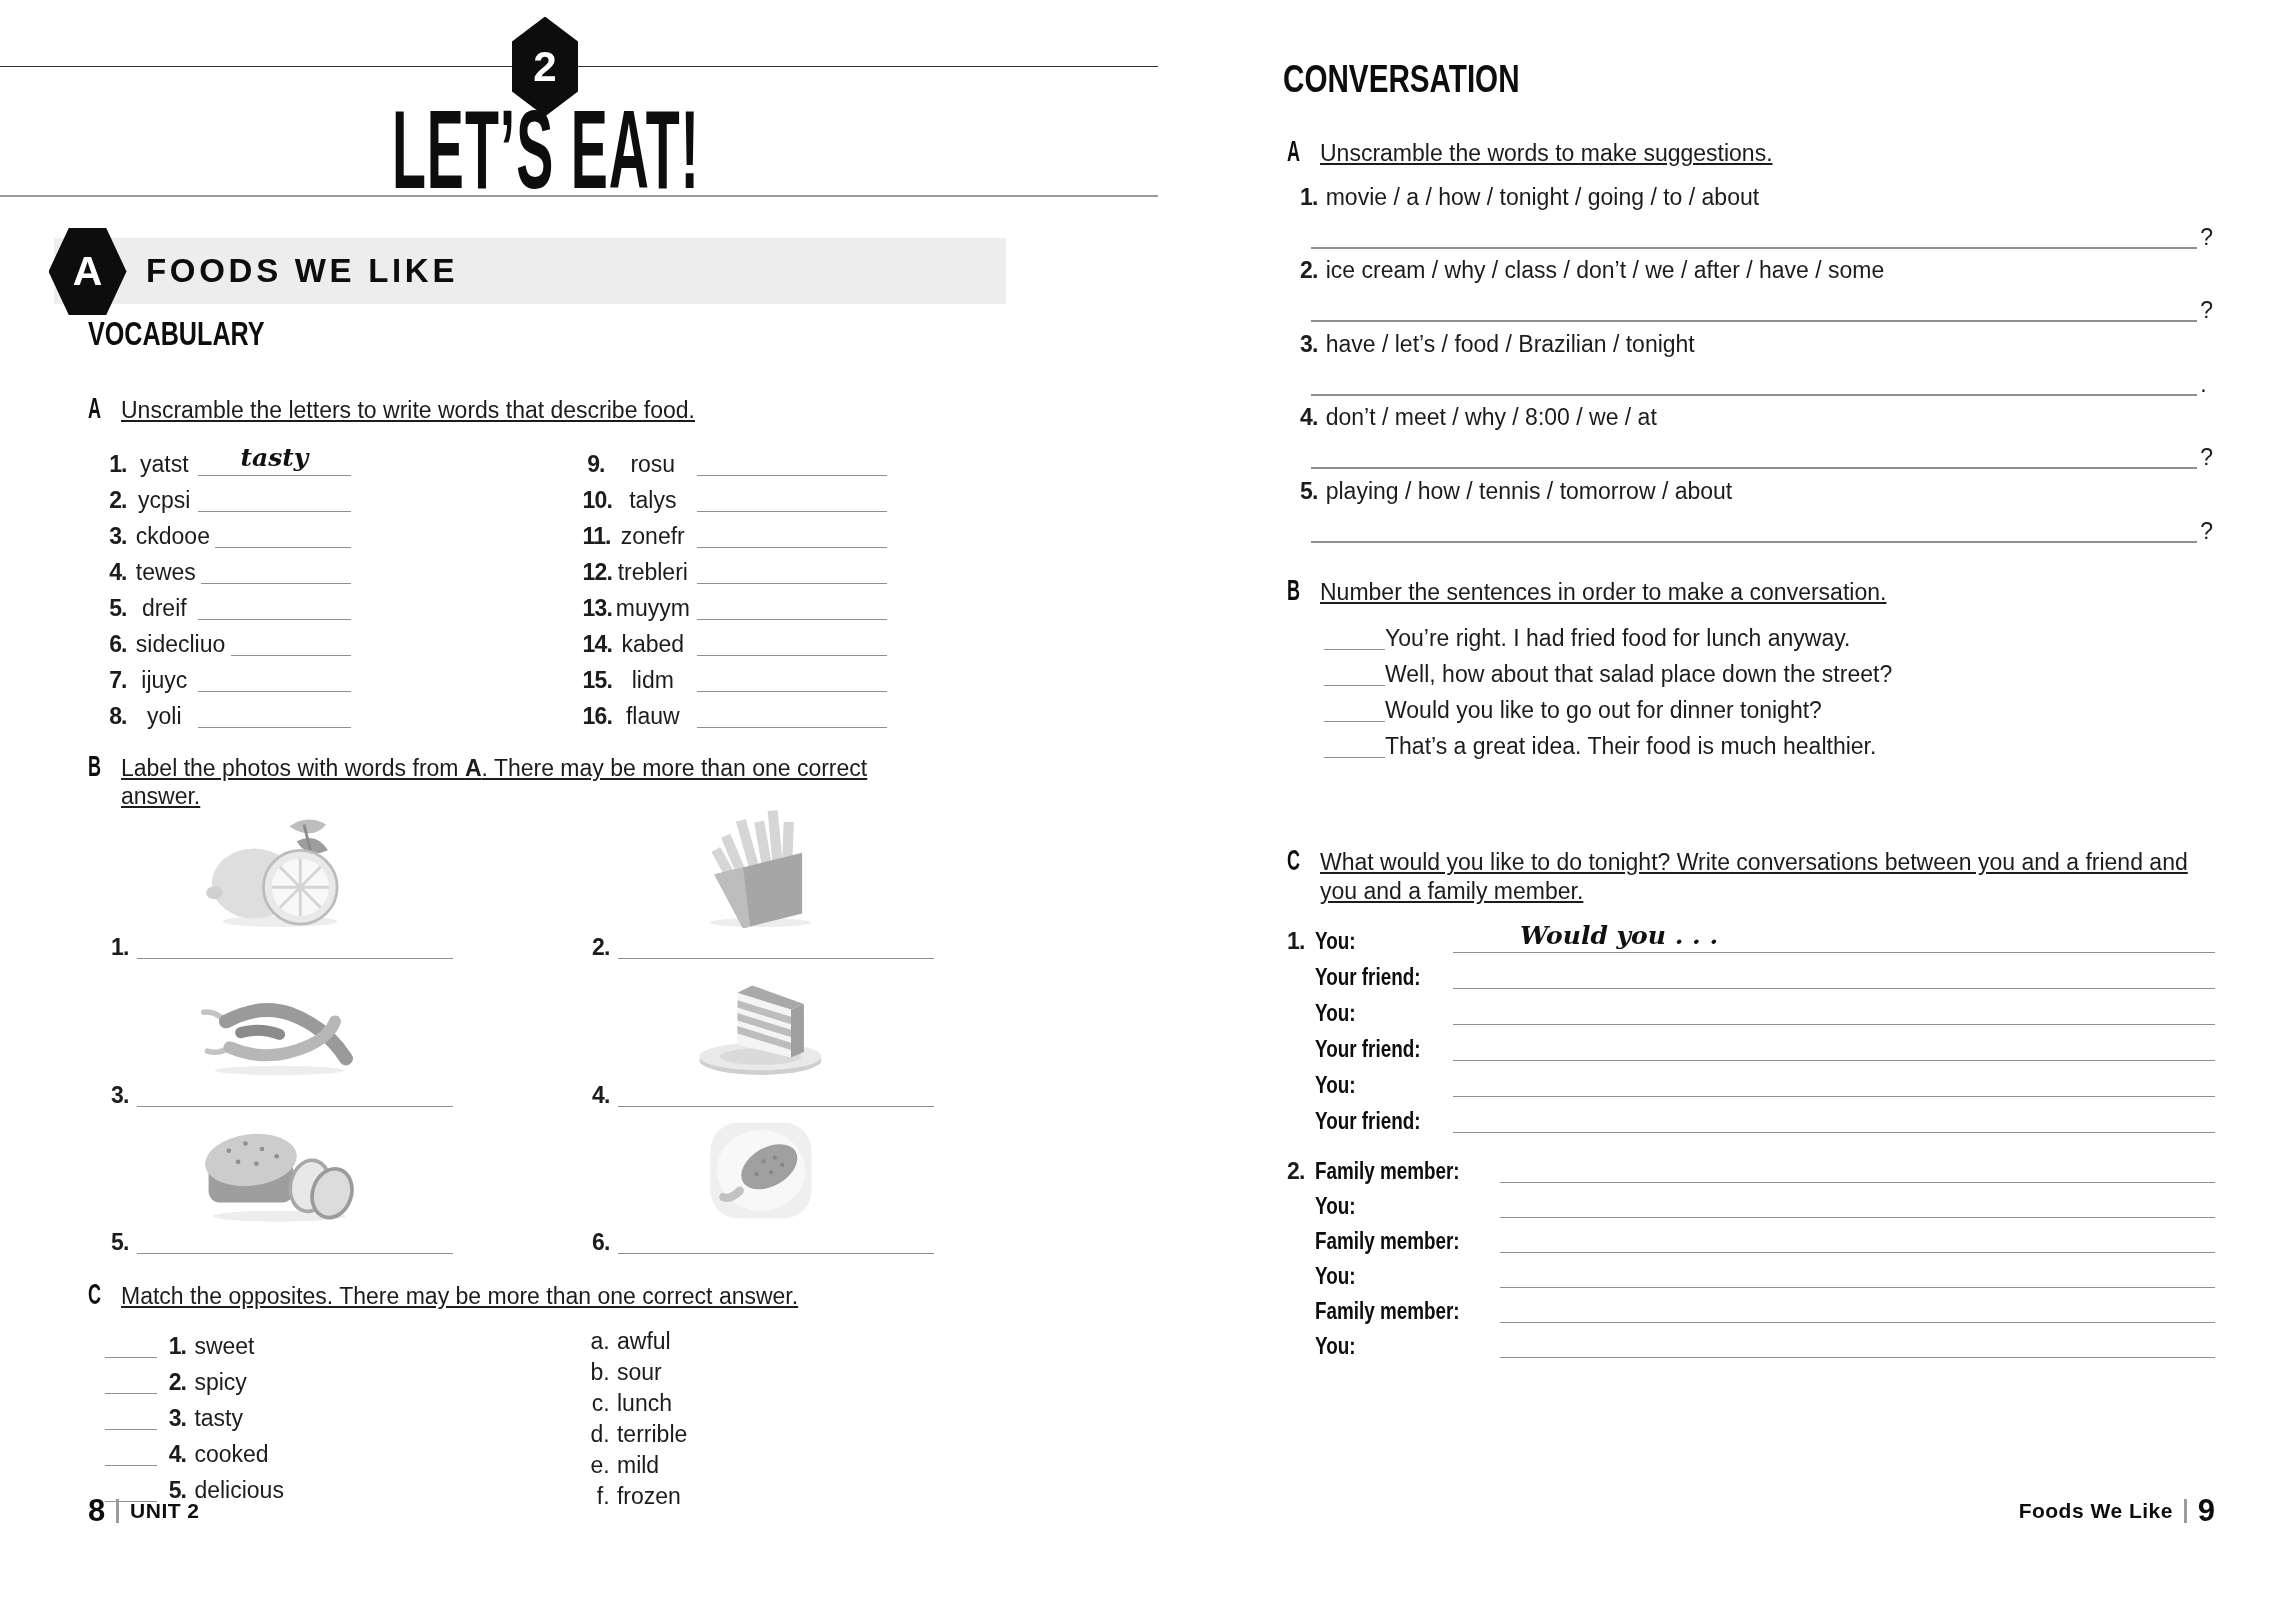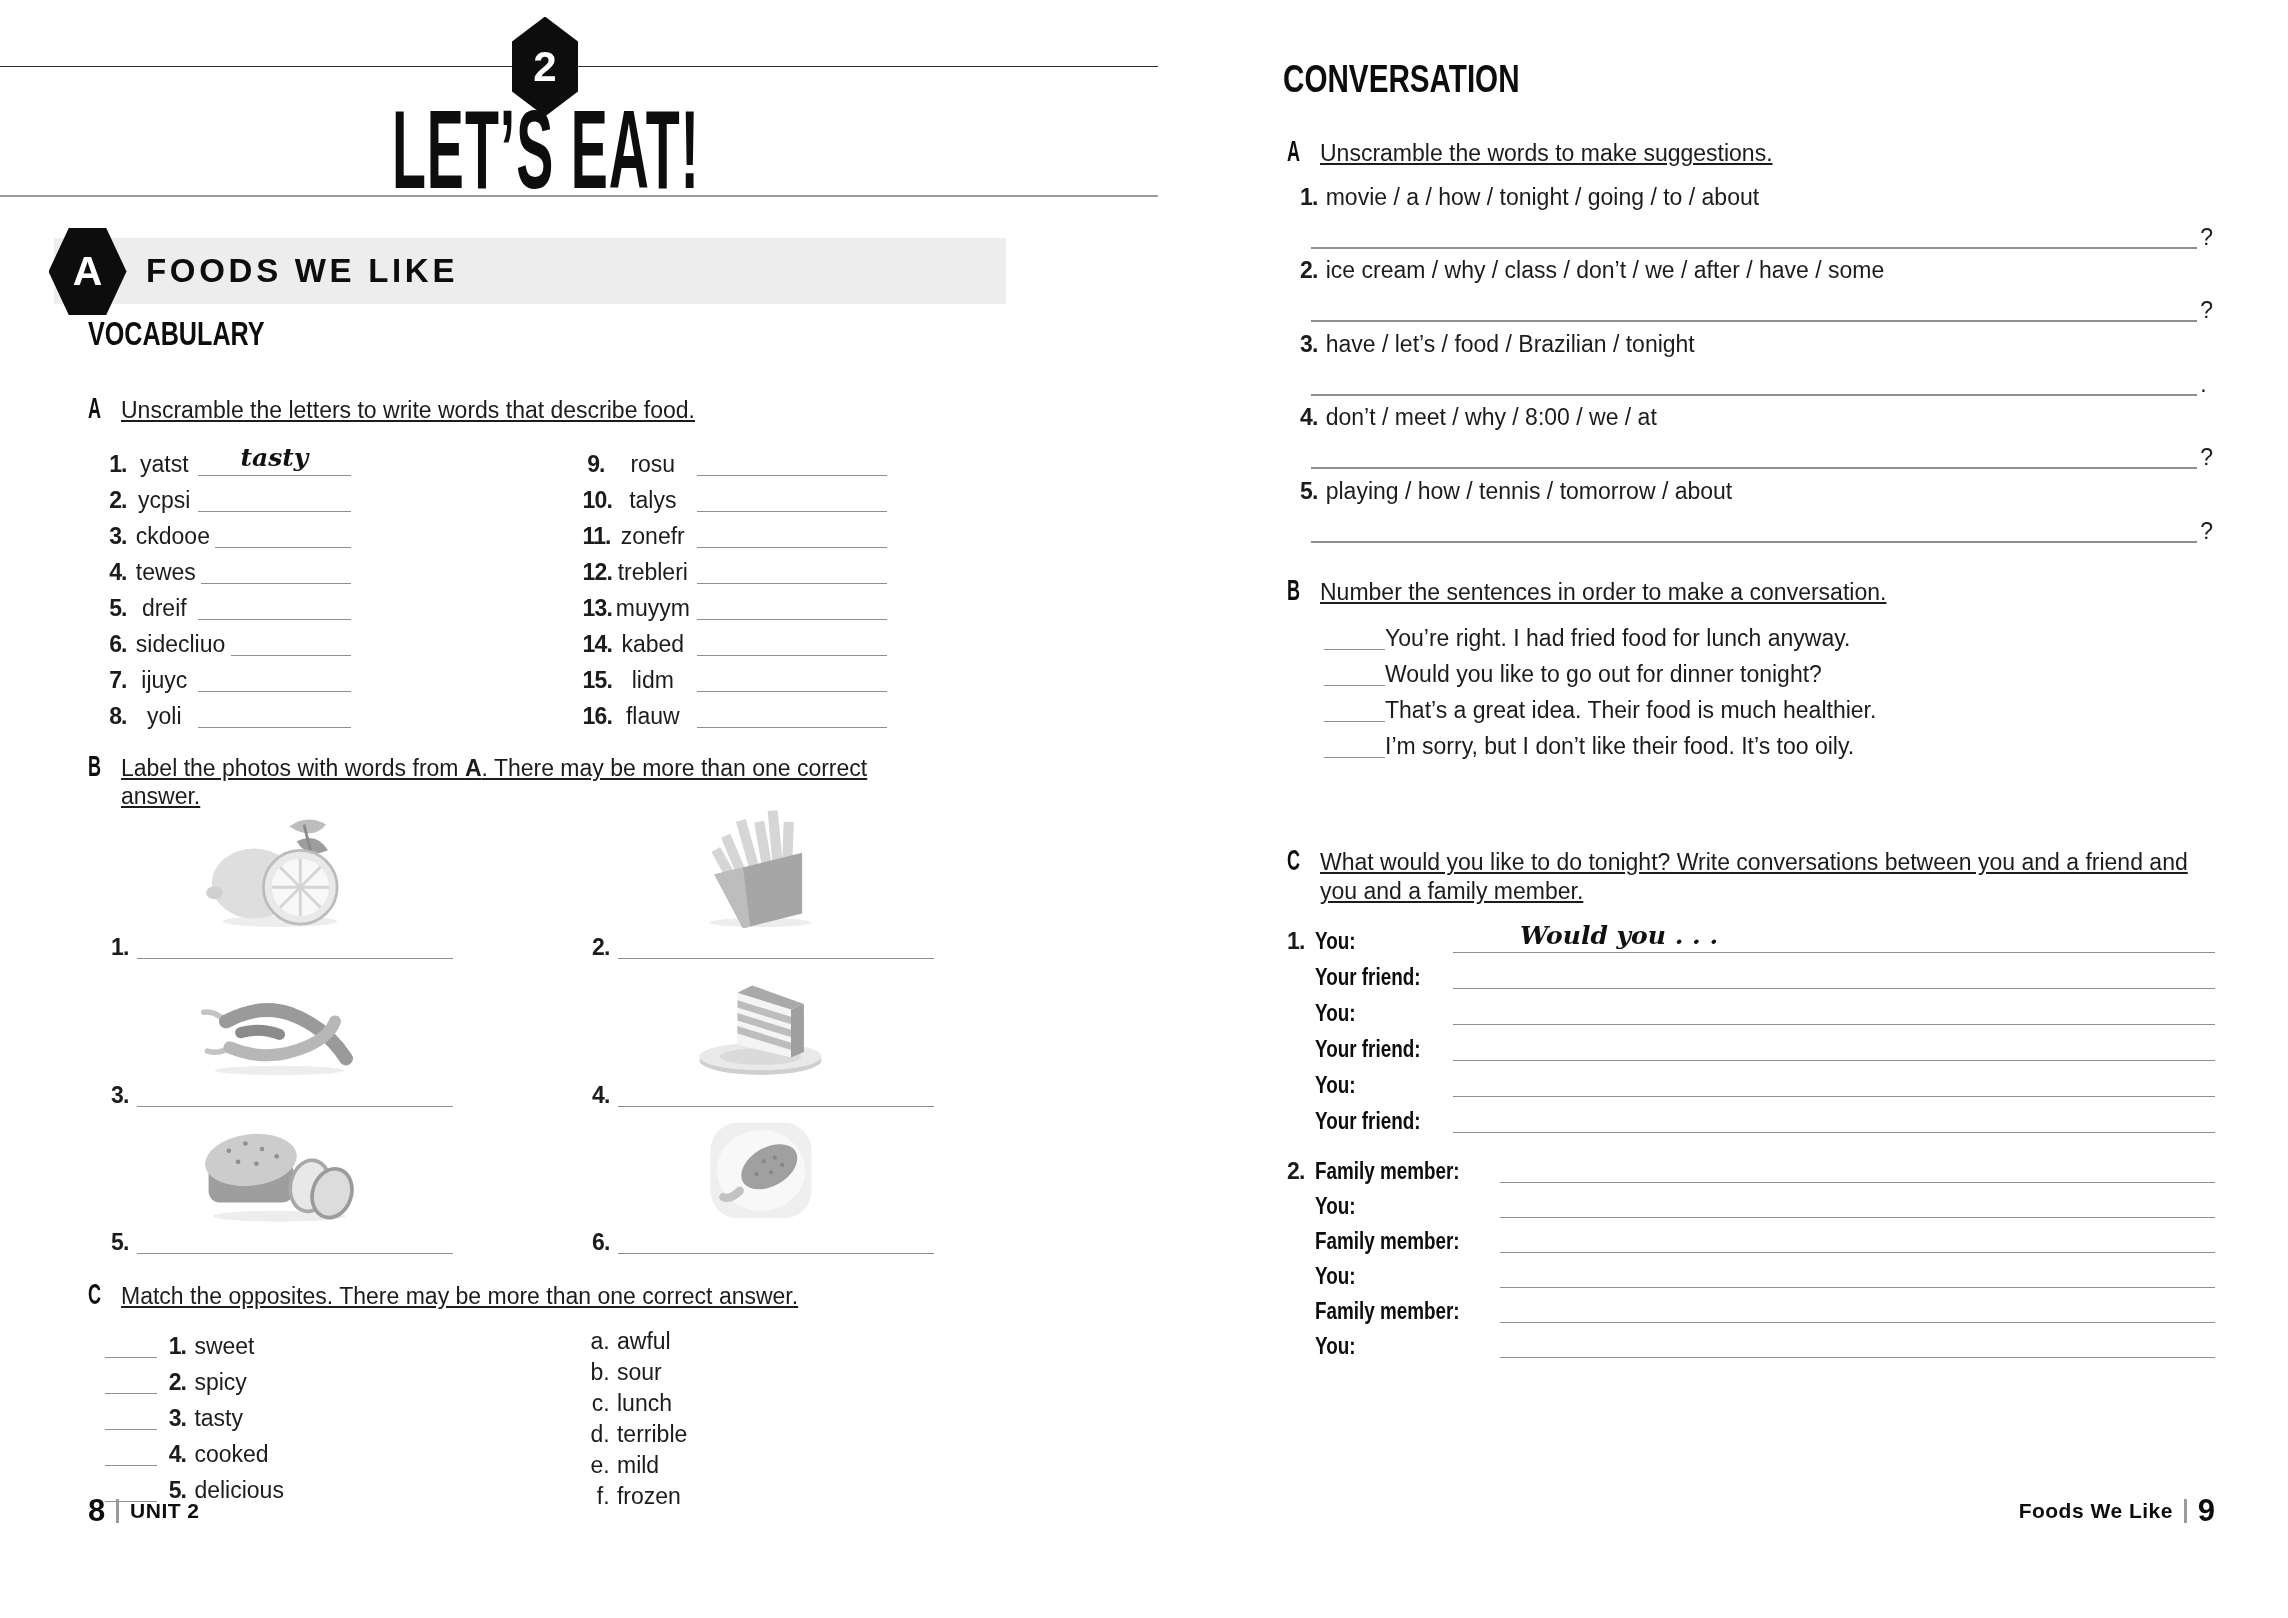--- a/index.html
+++ b/index.html
@@ -596,35 +596,35 @@
       <p>Number the sentences in order to make a conversation.</p>
     </div>
     <div class="brows">
 
         <div class="brow">
           <span class="bblank blank"></span>
           <span class="btext">You’re right. I had fried food for lunch anyway.</span>
         </div>
 
 
+        <div class="brow">
+          <span class="bblank blank"></span>
+          <span class="btext">Well, how about that salad place down the street?</span>
+        </div>
 
         <div class="brow">
           <span class="bblank blank"></span>
           <span class="btext">Would you like to go out for dinner tonight?</span>
         </div>
 
         <div class="brow">
           <span class="bblank blank"></span>
           <span class="btext">That’s a great idea. Their food is much healthier.</span>
         </div>
 
-        <div class="brow">
-          <span class="bblank blank"></span>
-          <span class="btext">I’m sorry, but I don’t like their food. It’s too oily.</span>
-        </div>
       </div>
   </div>
 
   <div class="ex-c2">
     <div class="instr">
       <span class="exlabel">C</span>
       <p>What would you like to do tonight? Write conversations between you and a friend and you and a family member.</p>
     </div>
     <div class="dlg dlg1">
 

